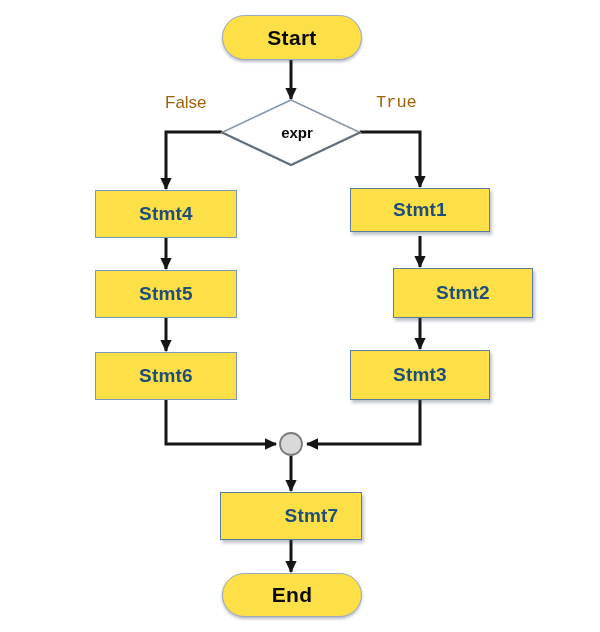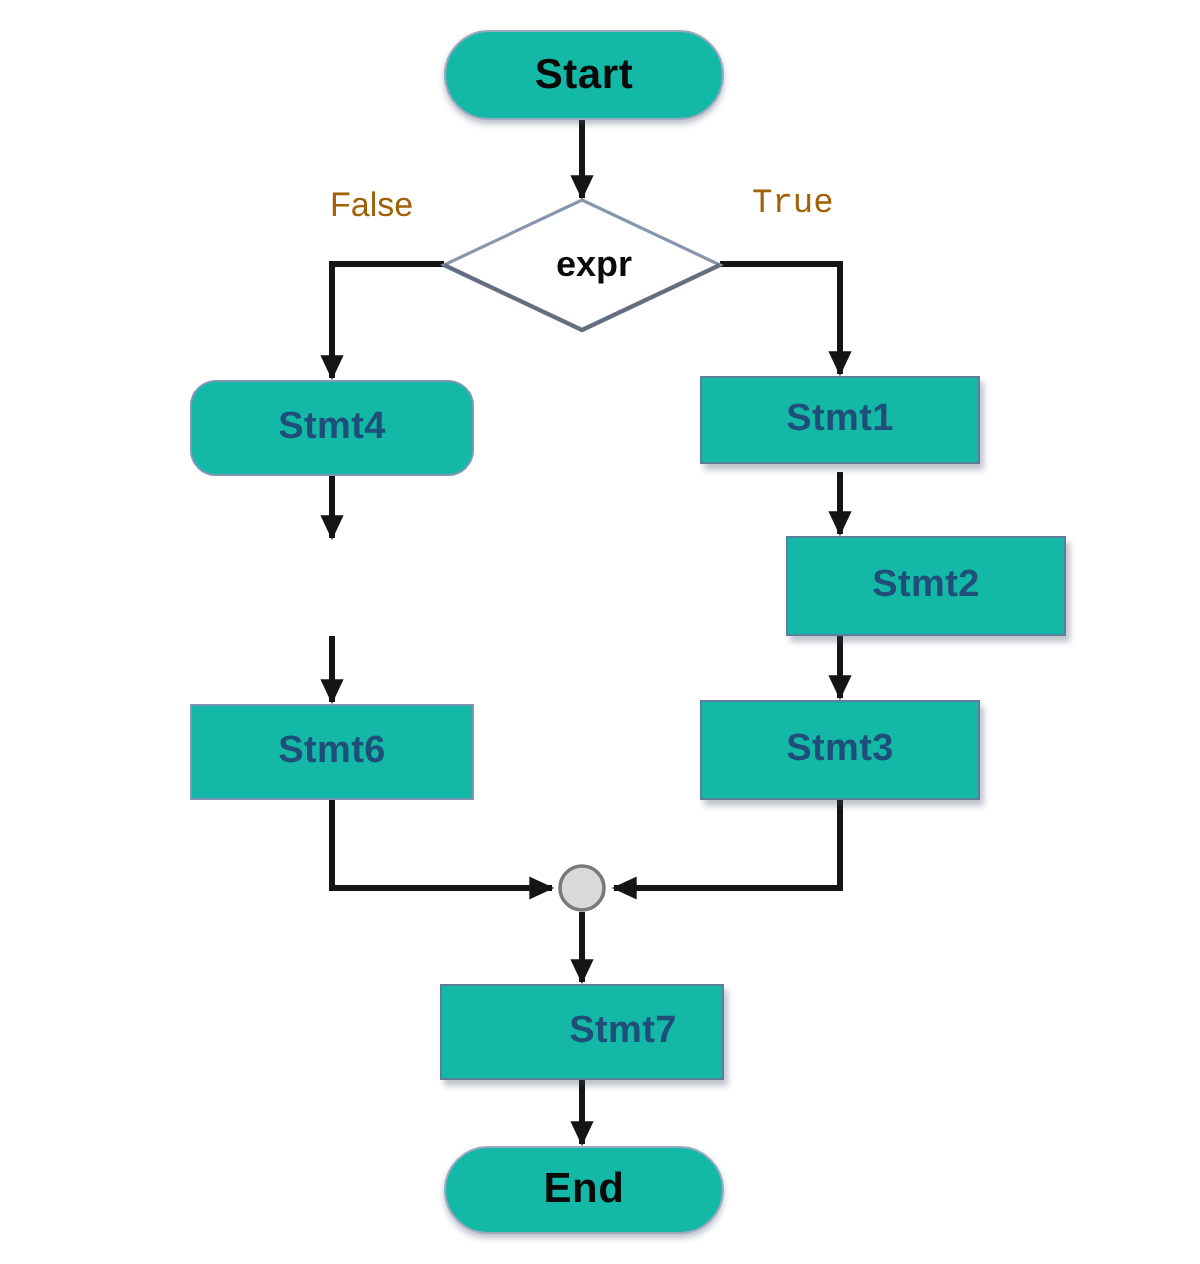--- a/index.html
+++ b/index.html
@@ -24,21 +24,21 @@
     top: 0;
     width: 600px;
     height: 632px;
   }
   .node {
     position: absolute;
     box-sizing: border-box;
     display: flex;
     align-items: center;
     justify-content: center;
-    background: #14b8a6;
+    background: #fde047;
     z-index: 3;
   }
   
   .terminator {
     border: 1.5px solid #9aa9bd;
     border-radius: 999px;
     color: #0a0a0a;
     font-weight: bold;
     font-size: 21px;
     letter-spacing: 0.3px;
@@ -66,21 +66,21 @@
     position: absolute;
     left: 0;
     top: 0;
     width: 100%;
     height: 100%;
     display: flex;
     align-items: center;
     justify-content: center;
     color: #0a0a0a;
     font-weight: bold;
-    font-size: 18px;
+    font-size: 15px;
     padding-left: 12px;
     box-sizing: border-box;
   }
   
   .edge-label {
     position: absolute;
     color: #a16207;
     font-size: 17px;
     font-weight: normal;
     white-space: nowrap;
@@ -134,22 +134,25 @@
     <span>Start</span>
   </div>
 
   <div class="node decision" style="left:222px; top:100px; width:138px; height:65px;">
     <span class="dlabel">expr</span>
   </div>
 
   <div class="edge-label" style="left:165px; top:93px;">False</div>
   <div class="edge-label" style="left:376px; top:93px;font-family:Liberation Mono, monospace;">True</div>
 
-  <div class="node process" style="left:95px; top:190px; width:142px; height:48px;border-radius:13px;">
+  <div class="node process" style="left:95px; top:190px; width:142px; height:48px;">
     <span>Stmt4</span>
+  </div>
+  <div class="node process" style="left:95px; top:270px; width:142px; height:48px;">
+    <span>Stmt5</span>
   </div>
   <div class="node process" style="left:95px; top:352px; width:142px; height:48px;">
     <span>Stmt6</span>
   </div>
 
   <div class="node process shadowed" style="left:350px; top:188px; width:140px; height:44px;">
     <span>Stmt1</span>
   </div>
   <div class="node process shadowed" style="left:350px; top:268px; width:140px; height:50px;margin-left:43px;">
     <span>Stmt2</span>

